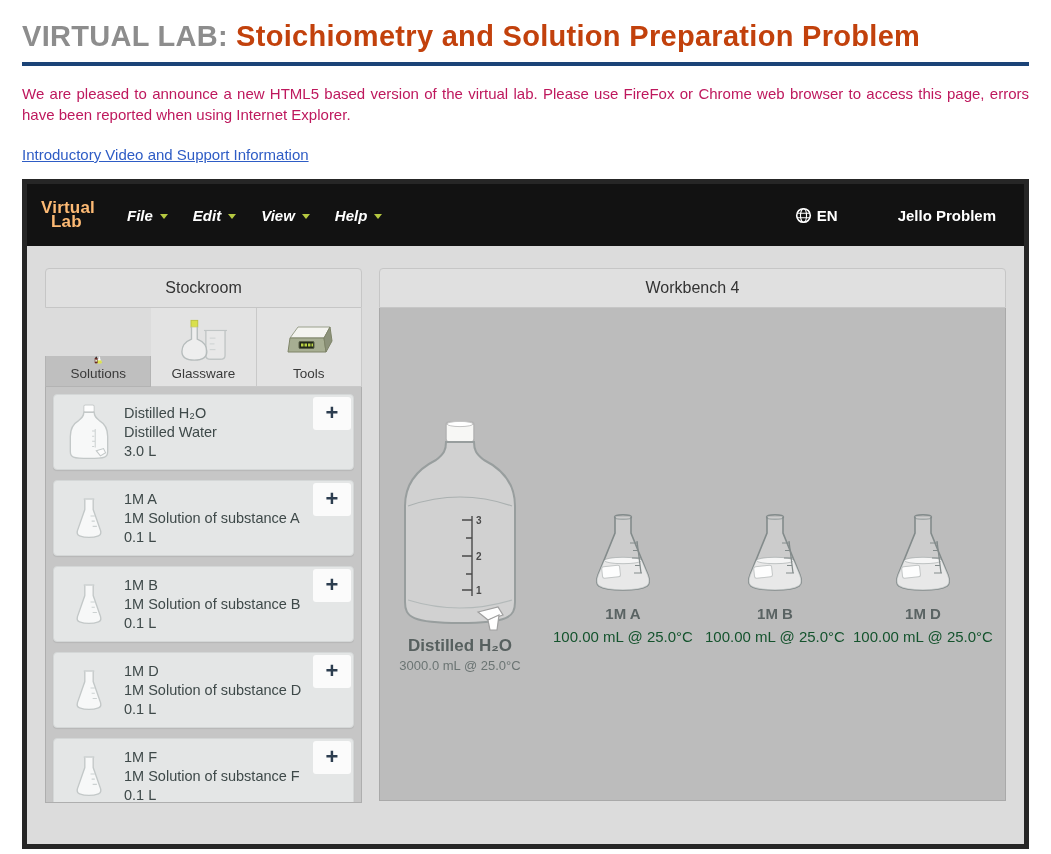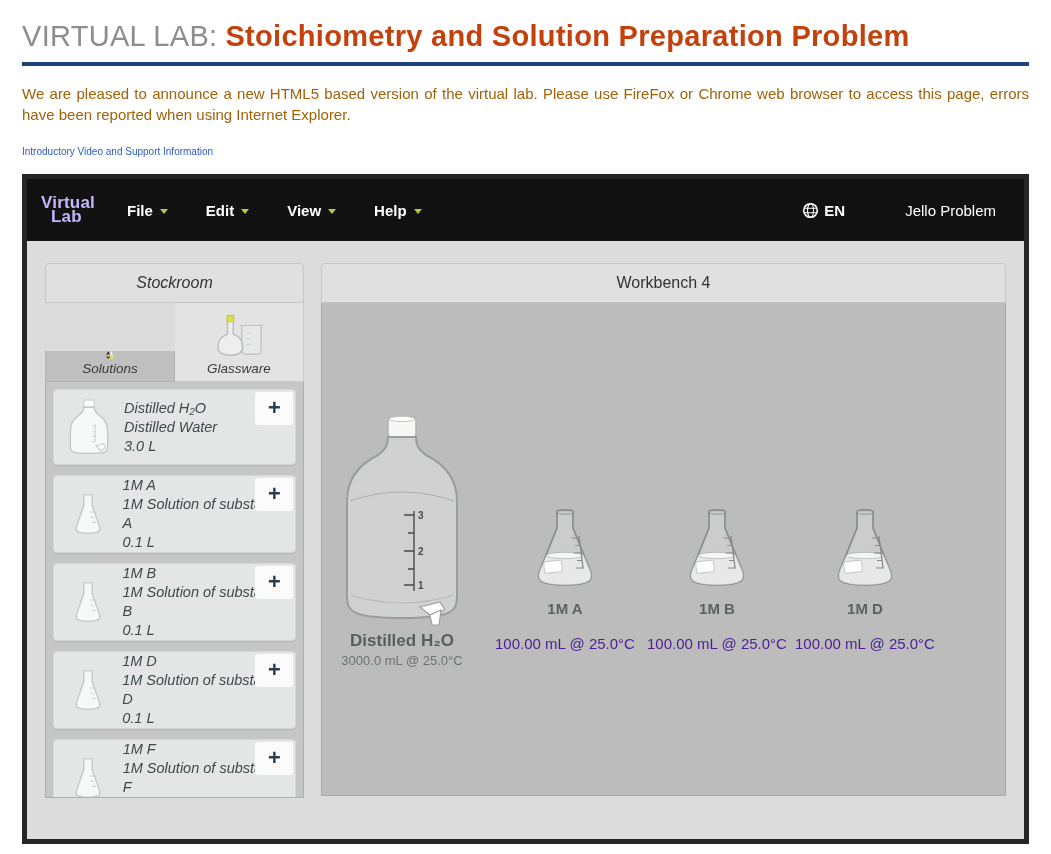--- a/index.html
+++ b/index.html
@@ -2,51 +2,51 @@
 <html><head>
 <meta charset="utf-8">
 <style>
   * { margin:0; padding:0; box-sizing:border-box; }
   html,body { width:1051px; height:854px; background:#ffffff; overflow:hidden;
     font-family:"Liberation Sans","DejaVu Sans",sans-serif; }
 
   
   .page-head { padding:20px 22px 0 22px; }
   .page-title { font-size:29px; letter-spacing:.3px; white-space:nowrap; }
-  .title-muted { color:#8d8d8d; font-weight:400; }
+  .title-muted { color:#8d8d8d; font-weight:700; }
   .title-main  { color:#c2410c; font-weight:800; margin-left:8px; }
   .title-rule  { height:4px; background:#1b4377; margin-top:9px; }
-  .intro { margin-top:17px; font-size:15px; line-height:21px; color:#a16207; text-align:justify; }
-  .intro-link { display:inline-block; margin-top:21px; font-size:10px; color:#2e5cc5;
-    cursor:pointer; }
+  .intro { margin-top:17px; font-size:15px; line-height:21px; color:#be185d; text-align:justify; }
+  .intro-link { display:inline-block; margin-top:21px; font-size:15px; color:#2e5cc5;
+    text-decoration:underline; cursor:pointer; }
 
   
   .app { margin:15px 22px 0 22px; width:1007px; height:670px; border:5px solid #262626;
     background:#dcdcdc; }
 
   
   .navbar { height:62px; background:#121212; display:flex; align-items:center; padding:0 28px 0 14px; }
-  .logo { color:#c4b5fd; font-weight:700; font-size:17px; line-height:14px; letter-spacing:.2px; cursor:default; }
+  .logo { color:#fdba74; font-weight:700; font-size:17px; line-height:14px; letter-spacing:.2px; cursor:default; }
   .logo .l2 { margin-left:10px; }
-  .menus { display:flex; margin-left:32px; gap:38px; }
+  .menus { display:flex; margin-left:32px; gap:25px;font-style:italic; }
   .menu-item { display:flex; align-items:center; color:#fff; font-weight:700; font-size:15px; cursor:pointer; }
   .caret { width:0; height:0; border-left:4px solid transparent; border-right:4px solid transparent;
     border-top:5px solid #b5c840; margin-left:7px; margin-top:2px; }
   .nav-right { margin-left:auto; display:flex; align-items:center; gap:60px; }
   .lang { display:flex; align-items:center; gap:5px; color:#fff; font-weight:700; font-size:15px; cursor:pointer; }
-  .problem { color:#fff; font-weight:400; font-size:15px; }
+  .problem { color:#fff; font-weight:700; font-size:15px; }
 
   
   .content { display:flex; gap:17px; padding:22px 18px 0 18px; }
 
   .panel-header { height:40px; line-height:38px; text-align:center; background:#e0e0e0;
     border:1px solid #c6c6c6; border-radius:4px 4px 0 0; font-size:16px; color:#333; }
 
   
-  .stockroom { width:259px;font-style:italic; }
+  .stockroom { width:317px; }
   .tabs { display:flex; height:79px; }
   .tab { flex:1; display:flex; flex-direction:column; align-items:center; justify-content:flex-end;
     padding-bottom:5px; background:#e3e3e3; border:1px solid #c9c9c9; border-top:none; cursor:pointer; }
   .tab + .tab { border-left:none; }
   .tab.active { background:#bfbfbf; border-color:#b3b3b3;margin-top:48px; }
   .tab-label { font-size:13.5px; color:#3a3a3a; margin-top:2px; }
   .stock-list { height:416px; background:#c6c6c6; border:1px solid #aeaeae; border-top:none;
     padding:7px; overflow:hidden; display:flex; flex-direction:column; gap:10px; }
   .stock-card { position:relative; flex:0 0 76px; background:#e4e6e6; border:1px solid #d4d7d7;
     border-radius:4px; display:flex; align-items:center; cursor:pointer;
@@ -61,21 +61,21 @@
   .workbench { flex:1; }
   .bench { position:relative; height:493px; background:#bcbcbc; border:1px solid #a9a9a9; border-top:none; }
 
   .bench-carboy { position:absolute; left:-20px; top:112px; width:200px; text-align:center; cursor:pointer; }
   .carboy-name { font-size:17px; font-weight:700; color:#57605f; margin-top:4px; }
   .carboy-status { font-size:13px; color:#6b7473; margin-top:2px; }
 
   .bench-flask { position:absolute; top:205px; width:170px; text-align:center; cursor:pointer; }
   .bench-flask.f1 { left:158px; } .bench-flask.f2 { left:310px; } .bench-flask.f3 { left:458px; }
   .flask-name { font-size:15px; font-weight:700; color:#5a6363; margin-top:8px; }
-  .flask-status { font-size:15px; color:#4c1d95; margin-top:18px; }
+  .flask-status { font-size:15px; color:#14532d; margin-top:6px; }
 
   svg { display:block; margin:0 auto; }
 </style>
 </head>
 <body>
 
 <div class="page-head">
   <div class="page-title">
     <span class="title-muted">VIRTUAL LAB:</span><span class="title-main">Stoichiometry and Solution Preparation Problem</span>
   </div>
@@ -144,20 +144,33 @@
         </div>
         <div class="tab">
           <svg width="56" height="46" viewBox="0 0 56 48">
             <path d="M31,13 L31,39 Q31,43 36,43 H46 Q51,43 51,39 L51,13" fill="rgba(240,240,240,0.4)" stroke="#c0c5c5" stroke-width="1.4"></path>
             <path d="M29,13 H53" stroke="#c0c5c5" stroke-width="1.2"></path>
             <path d="M35,21 h6 M35,27 h5 M35,33 h6" stroke="#ccd0d0" stroke-width="1"></path>
             <rect x="15.5" y="2.5" width="7" height="7" fill="#d9e04c" stroke="#bcc23e"></rect>
             <path d="M16,9 L16,22 Q6,26 6,35 Q6,44 19,44 Q32,44 32,35 Q32,26 22,22 L22,9" fill="rgba(250,250,250,0.5)" stroke="#b6bcbc" stroke-width="1.4"></path>
           </svg>
           <div class="tab-label">Glassware</div>
+        </div>
+        <div class="tab">
+          <svg width="50" height="46" viewBox="0 0 50 40">
+            <polygon points="14,6 46,6 40,17 6,17" fill="#f4f4f0" stroke="#9aa08c"></polygon>
+            <polygon points="6,17 40,17 42,31 4,31" fill="#a7ae92" stroke="#7e8468"></polygon>
+            <polygon points="40,17 46,6 48,20 42,31" fill="#8c927a" stroke="#7e8468"></polygon>
+            <rect x="15" y="20.5" width="15" height="7" rx="1" fill="#22291c" stroke="#5a6147"></rect>
+            <rect x="17" y="22.5" width="2.5" height="3" fill="#b9d243"></rect>
+            <rect x="20.5" y="22.5" width="2.5" height="3" fill="#b9d243"></rect>
+            <rect x="24" y="22.5" width="2.5" height="3" fill="#b9d243"></rect>
+            <rect x="27.5" y="22.5" width="1.5" height="3" fill="#b9d243"></rect>
+          </svg>
+          <div class="tab-label">Tools</div>
         </div>
       </div>
 
       <div class="stock-list">
 
         <div class="stock-card">
           <div class="card-icon">
             <svg width="44" height="56" viewBox="0 0 40 54">
               <rect x="15" y="1" width="10" height="7" rx="1.5" fill="#fdfdfd" stroke="#c8cccc"></rect>
               <path d="M15,8 C15,12 13,13.5 10,16 C4,19.5 2,24 2,31 L2,46 C2,51 4,52.5 20,52.5 C36,52.5 38,51 38,46 L38,31 C38,24 36,19.5 30,16 C27,13.5 25,12 25,8 Z" fill="#f7f8f8" stroke="#c3c8c8" stroke-width="1.3"></path>

